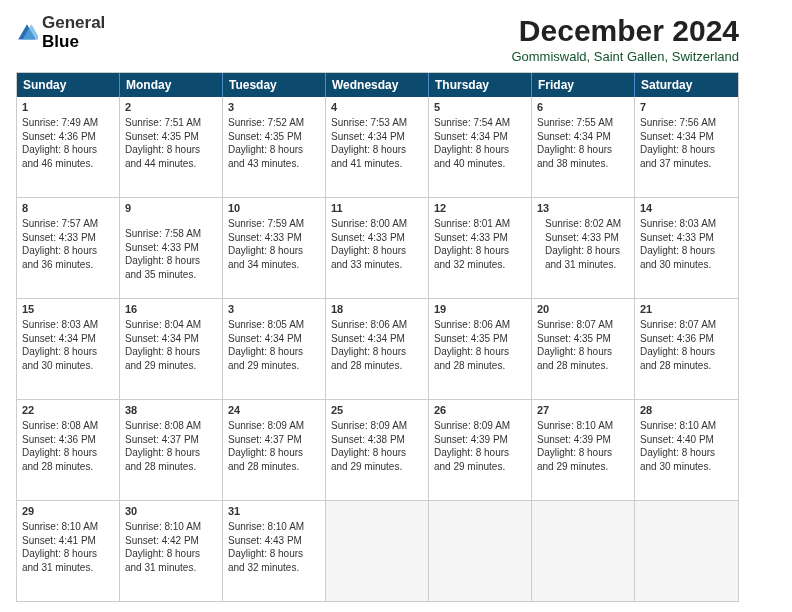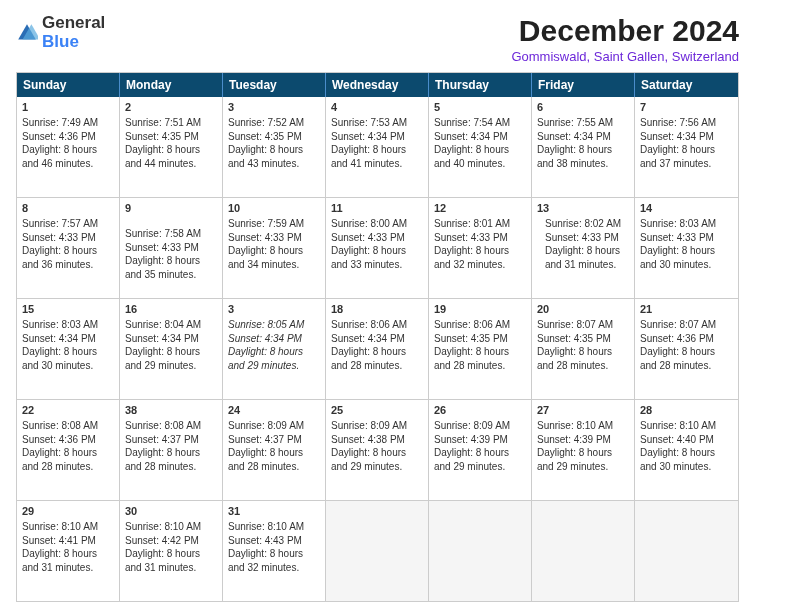--- a/index.html
+++ b/index.html
@@ -27,37 +27,37 @@
       display: flex;
       align-items: center;
       gap: 4px;
     }
     .logo-text {
       font-size: 17px;
       font-weight: bold;
       line-height: 1.1;
     }
     .logo-text .general { color: #333; }
-    .logo-text .blue { color: #3b82f6; }
+    .logo-text .blue { color: #000000; }
     .logo-icon {
       width: 22px;
       height: 22px;
     }
     .title-block {
       text-align: right;
     }
     .month-title {
       font-size: 30px;
       font-weight: bold;
       color: #222;
       line-height: 1.1;
     }
     .location {
       font-size: 13px;
-      color: #6d28d9;
+      color: #14532d;
       margin-top: 2px;
     }
     .calendar {
       flex: 1;
       display: flex;
       flex-direction: column;
       border: 1px solid #ccc;
     }
     .cal-header {
       display: grid;
@@ -236,21 +236,21 @@
 Daylight: 8 hours and 30 minutes.</div>
           </div>
           <div class="cal-cell">
             <span class="day-num">16</span>
             <div class="info" style="white-space: pre-line;">Sunrise: 8:04 AM
 Sunset: 4:34 PM
 Daylight: 8 hours and 29 minutes.</div>
           </div>
           <div class="cal-cell">
             <span class="day-num">3</span>
-            <div class="info" style="white-space: pre-line; font-style: italic;">Sunrise: 8:05 AM
+            <div class="info" style="white-space: pre-line;">Sunrise: 8:05 AM
 Sunset: 4:34 PM
 Daylight: 8 hours and 29 minutes.</div>
           </div>
           <div class="cal-cell">
             <span class="day-num">18</span>
             <div class="info" style="white-space: pre-line;">Sunrise: 8:06 AM
 Sunset: 4:34 PM
 Daylight: 8 hours and 28 minutes.</div>
           </div>
           <div class="cal-cell">

